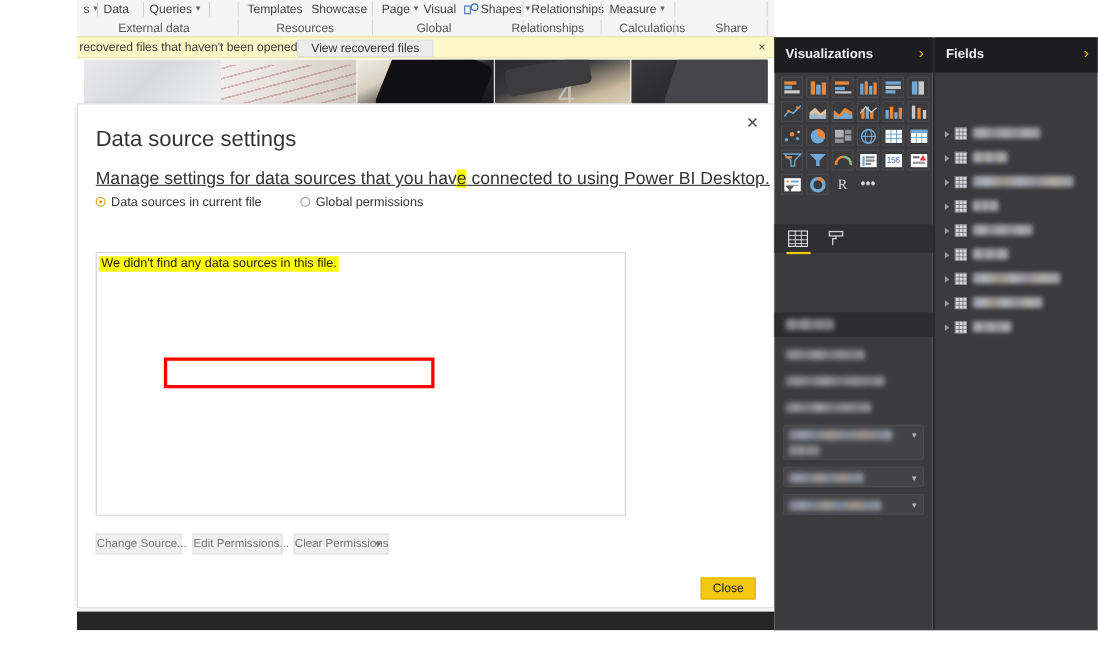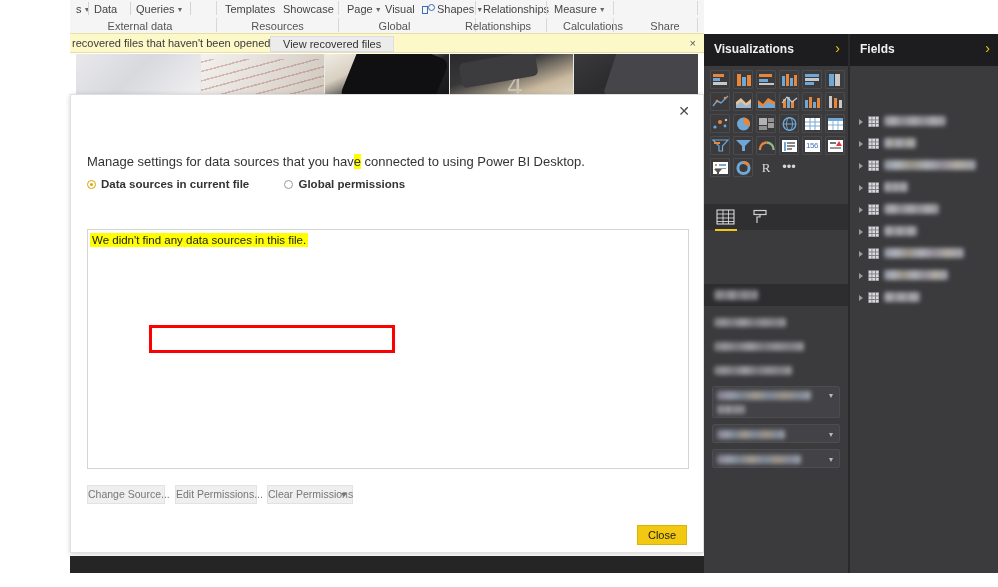--- a/index.html
+++ b/index.html
@@ -92,50 +92,50 @@
     background: #ffffff; border: 1px solid #e0e0e0;
     box-shadow: 0 1px 5px rgba(0,0,0,.18);
   }
   .dlg-close {
     position: absolute; right: 10px; top: 8px; width: 18px; height: 18px;
     font-size: 14px; color: #4a4a4a; text-align: center; line-height: 17px;
   }
   .dlg-title {
     position: absolute; left: 16px; top: 21px; font-size: 20px; color: #333333; font-weight: normal;
   }
-  .dlg-desc { position: absolute; left: 16px; top: 59px; font-size: 13px; color: #333; }
+  .dlg-desc { position: absolute; left: 16px; top: 59px; font-size: 16px; color: #333; text-decoration: underline; }
   .hl-word { background: #ffff00; }
   .radio-row { position: absolute; left: 16px; top: 83px; font-size: 11.5px; color: #333; }
   .radio { display: inline-block; width: 9px; height: 9px; border-radius: 50%;
            border: 1px solid #9a9a9a; position: relative; vertical-align: -1px; margin-right: 5px; }
   .radio.checked { border-color: #d6a500; }
   .radio.checked::after {
     content: ""; position: absolute; left: 2px; top: 2px; width: 3px; height: 3px;
     border-radius: 50%; background: #d8a800;
   }
-  .radio-label { margin-right: 32px; font-weight: bold; }
+  .radio-label { margin-right: 32px; }
   .search-row { position: absolute; left: 16px; top: 110px; width: 602px; height: 20px; }
   .search-input {
     position: absolute; left: 0; top: 0; width: 574px; height: 20px;
     border: 1px solid #d4d4d4; background: #fff; font-size: 11px; color: #9a9a9a;
     font-style: italic; padding: 0 6px; font-family: "Liberation Sans", sans-serif;
   }
   .sort-btn {
     position: absolute; right: 0; top: 0; width: 22px; height: 20px;
     border: 1px solid #d4d4d4; background: #fff; text-align: center;
   }
   .sort-az {
     display: inline-block; font-size: 9px; line-height: 9px; color: #6a6a9a;
     font-family: "Liberation Serif", serif; position: relative; top: 1px;
   }
   .sort-arrow {
     display: inline-block; width: 0; height: 0; position: relative; top: 1px; left: 1px;
   }
   .list-box {
-    position: absolute; left: 16px; top: 134px; width: 602px; height: 240px;
+    position: absolute; left: 16px; top: 134px; width: 482px; height: 240px;
     border: 1px solid #d4d4d4; background: #ffffff;
   }
   .empty-msg {
     position: absolute; left: 2px; top: 3px; font-size: 11.5px; color: #222;
     background: #ffff00; padding: 1px 2px;
   }
   .red-box {
     position: absolute; left: 78px; top: 230px; width: 246px; height: 28px;
     border: 3px solid #ff0000; pointer-events: none;
   }
@@ -322,20 +322,21 @@
         <span class="banner-key-glyph" style="left:46%;top:36%">4</span>
       </div>
       <div class="banner-tile bt5">
         <span class="banner-key-glyph" style="left:52%;top:6%">5</span>
       </div>
     </div>
   </div>
 
   <div class="dialog">
     <div class="dlg-close">✕</div>
+    <div class="dlg-title">Data source settings</div>
 
     <div class="dlg-desc">
       <span>Manage settings for data sources that you hav</span><span class="hl-word">e</span><span> connected to using Power BI Desktop.</span>
     </div>
 
     <div class="radio-row">
       <span class="radio-label">
         <span class="radio checked"></span><span>Data sources in current file</span>
       </span>
       <span class="radio-label">

